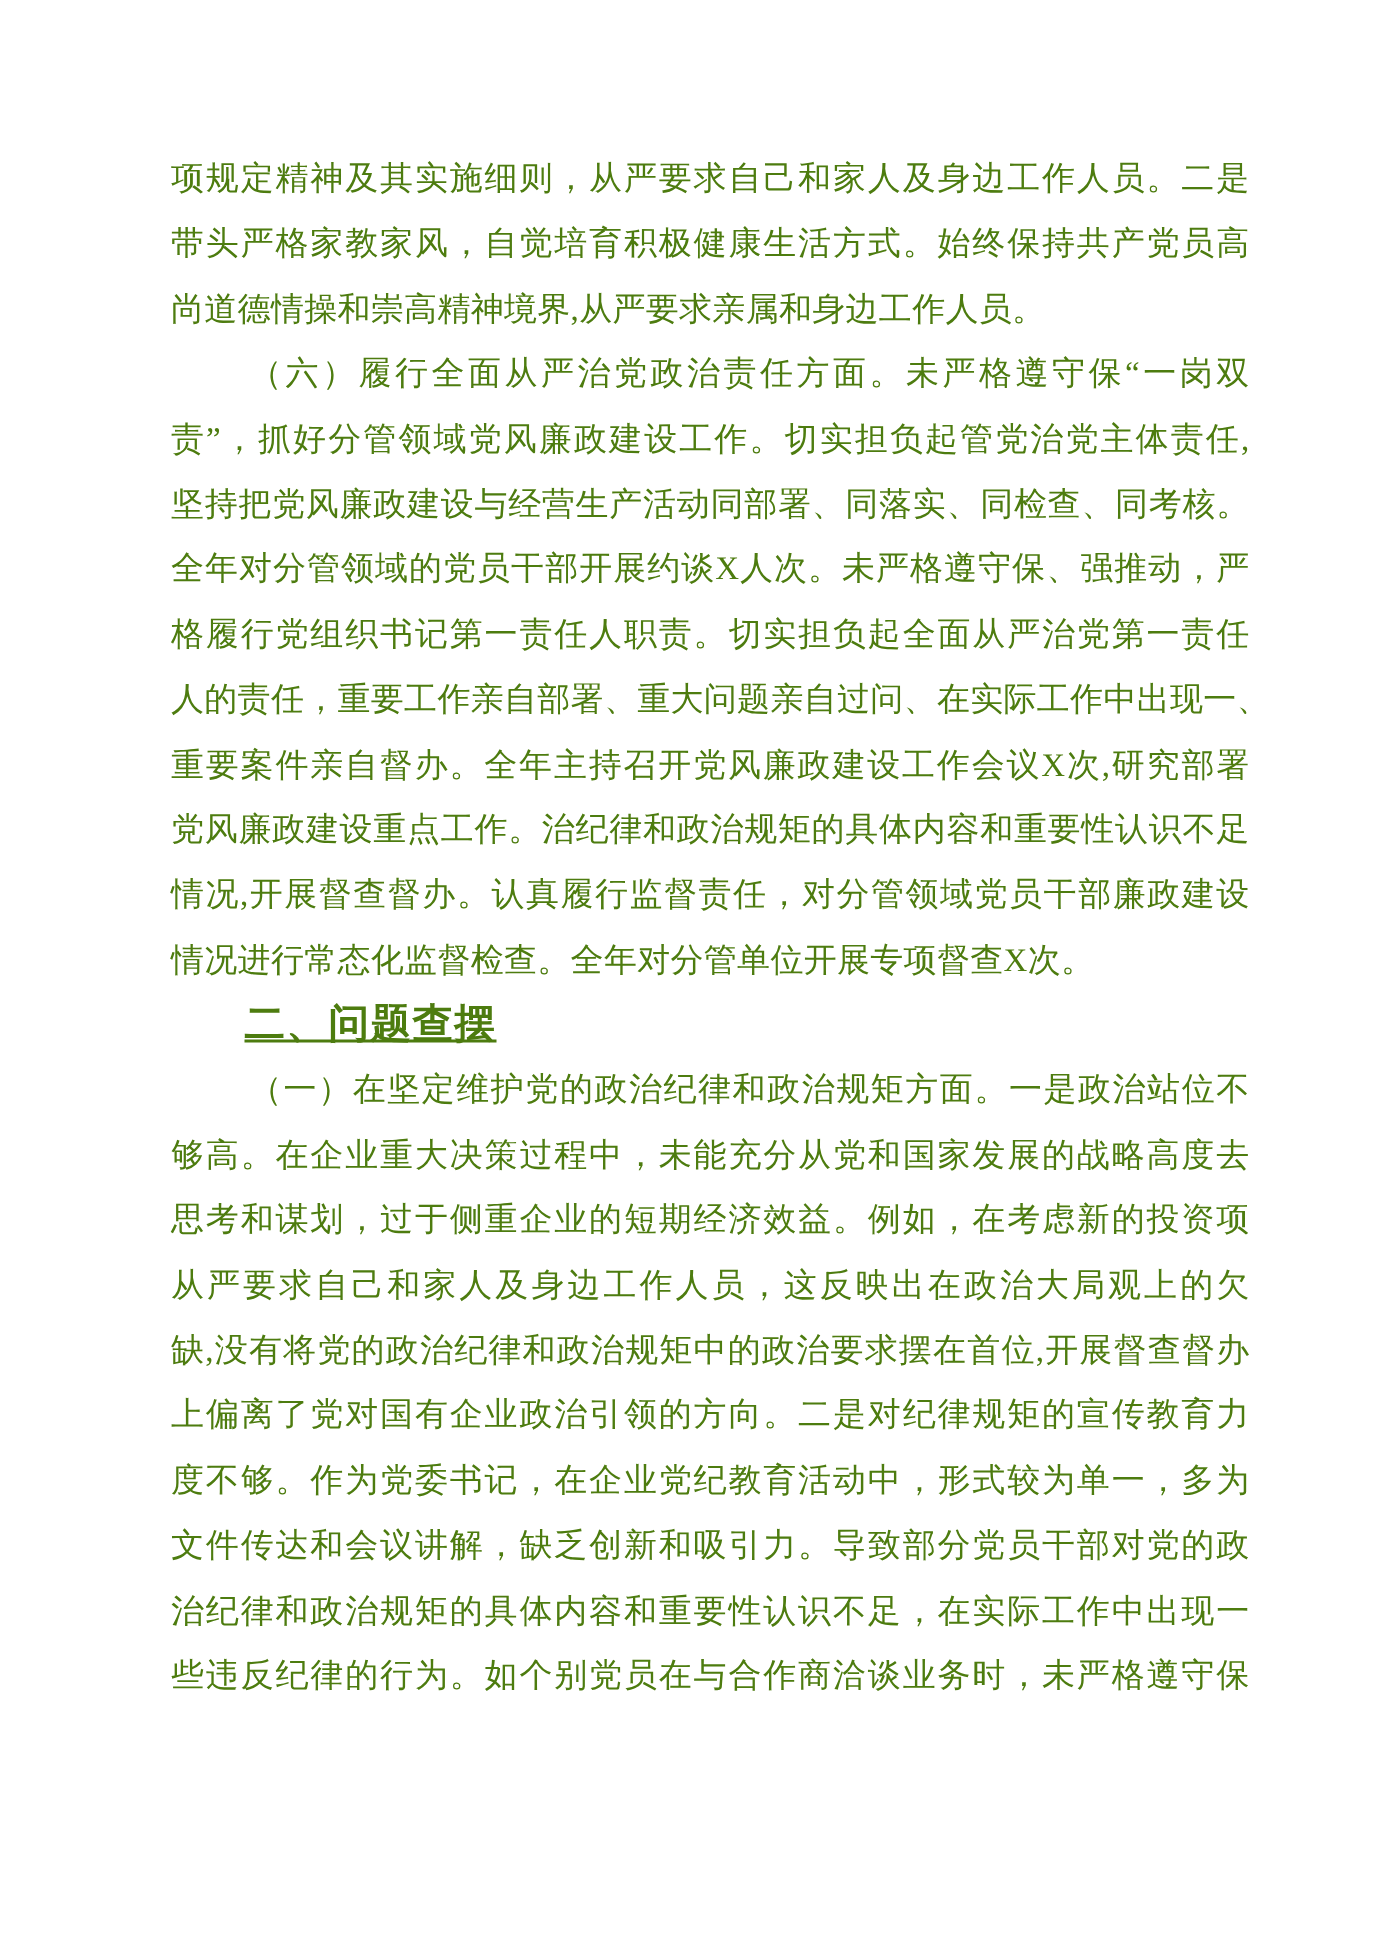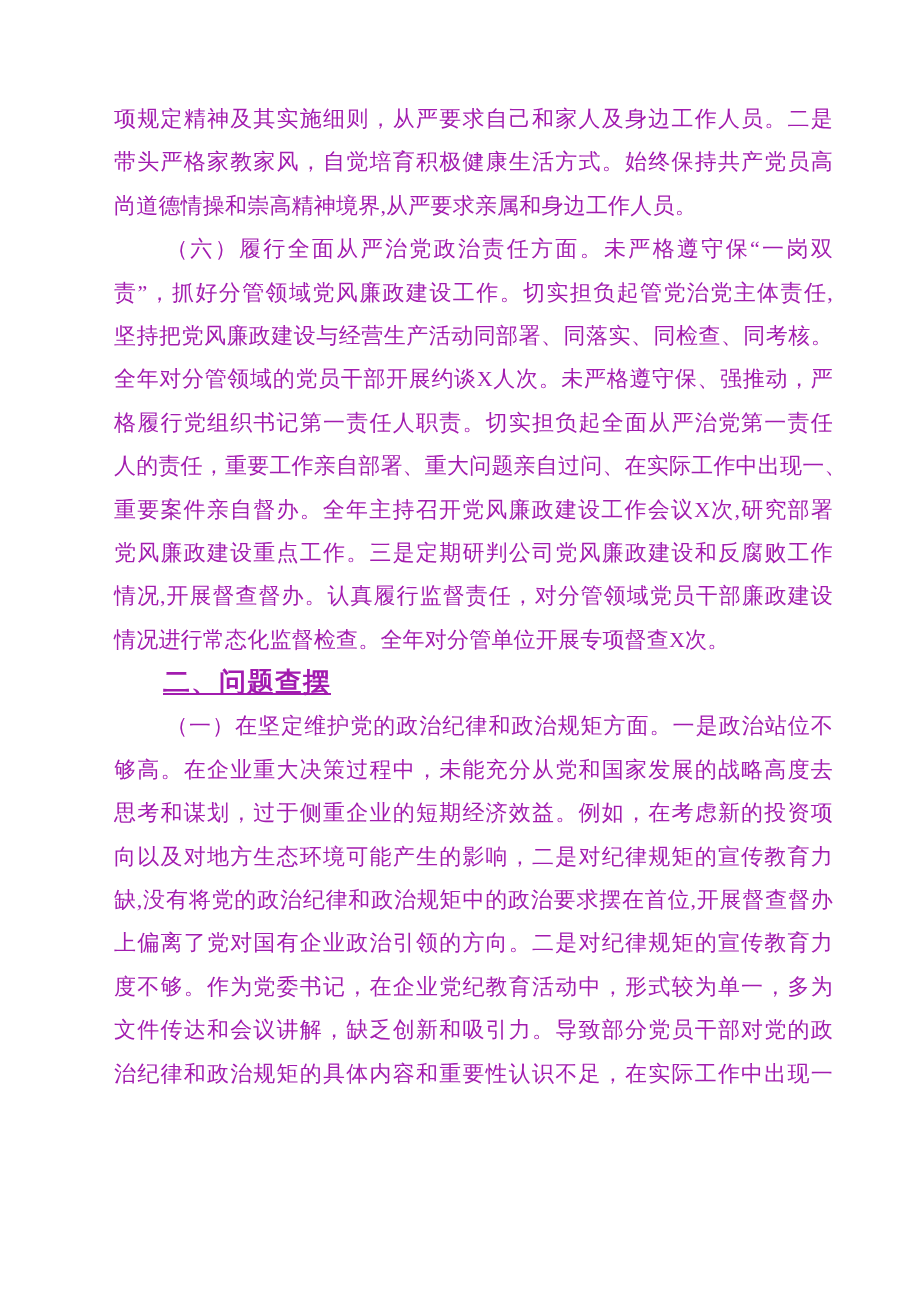--- a/index.html
+++ b/index.html
@@ -18,21 +18,21 @@
   .content {
     position: absolute;
     top: 97px;
     left: 114px;
     width: 719px;
   }
   .line {
     height: 43.4px;
     line-height: 43.4px;
     font-size: 22px;
-    color: #a21caf;
+    color: #4d7c0f;
     white-space: nowrap;
     text-align: justify;
     text-align-last: justify;
     text-justify: inter-character;
     font-weight: 400;
     letter-spacing: 0.2px;
   }
   .line.para-end {
     text-align-last: left;
   }
@@ -58,27 +58,28 @@
       <div class="line">项规定精神及其实施细则，从严要求自己和家人及身边工作人员。二是</div>
       <div class="line">带头严格家教家风，自觉培育积极健康生活方式。始终保持共产党员高</div>
       <div class="line para-end">尚道德情操和崇高精神境界,从严要求亲属和身边工作人员。</div>
       <div class="line indent">（六）履行全面从严治党政治责任方面。未严格遵守保“一岗双</div>
       <div class="line">责”，抓好分管领域党风廉政建设工作。切实担负起管党治党主体责任,</div>
       <div class="line">坚持把党风廉政建设与经营生产活动同部署、同落实、同检查、同考核。</div>
       <div class="line">全年对分管领域的党员干部开展约谈X人次。未严格遵守保、强推动，严</div>
       <div class="line">格履行党组织书记第一责任人职责。切实担负起全面从严治党第一责任</div>
       <div class="line">人的责任，重要工作亲自部署、重大问题亲自过问、在实际工作中出现一、</div>
       <div class="line">重要案件亲自督办。全年主持召开党风廉政建设工作会议X次,研究部署</div>
-      <div class="line">党风廉政建设重点工作。三是定期研判公司党风廉政建设和反腐败工作</div>
+      <div class="line">党风廉政建设重点工作。治纪律和政治规矩的具体内容和重要性认识不足</div>
       <div class="line">情况,开展督查督办。认真履行监督责任，对分管领域党员干部廉政建设</div>
       <div class="line para-end">情况进行常态化监督检查。全年对分管单位开展专项督查X次。</div>
       <div class="line heading para-end">二、问题查摆</div>
       <div class="line indent">（一）在坚定维护党的政治纪律和政治规矩方面。一是政治站位不</div>
       <div class="line">够高。在企业重大决策过程中，未能充分从党和国家发展的战略高度去</div>
       <div class="line">思考和谋划，过于侧重企业的短期经济效益。例如，在考虑新的投资项</div>
-      <div class="line">向以及对地方生态环境可能产生的影响，二是对纪律规矩的宣传教育力</div>
+      <div class="line">从严要求自己和家人及身边工作人员，这反映出在政治大局观上的欠</div>
       <div class="line">缺,没有将党的政治纪律和政治规矩中的政治要求摆在首位,开展督查督办</div>
       <div class="line">上偏离了党对国有企业政治引领的方向。二是对纪律规矩的宣传教育力</div>
       <div class="line">度不够。作为党委书记，在企业党纪教育活动中，形式较为单一，多为</div>
       <div class="line">文件传达和会议讲解，缺乏创新和吸引力。导致部分党员干部对党的政</div>
       <div class="line">治纪律和政治规矩的具体内容和重要性认识不足，在实际工作中出现一</div>
+      <div class="line">些违反纪律的行为。如个别党员在与合作商洽谈业务时，未严格遵守保</div>
     </div>
 </div>
 
 </body></html>

